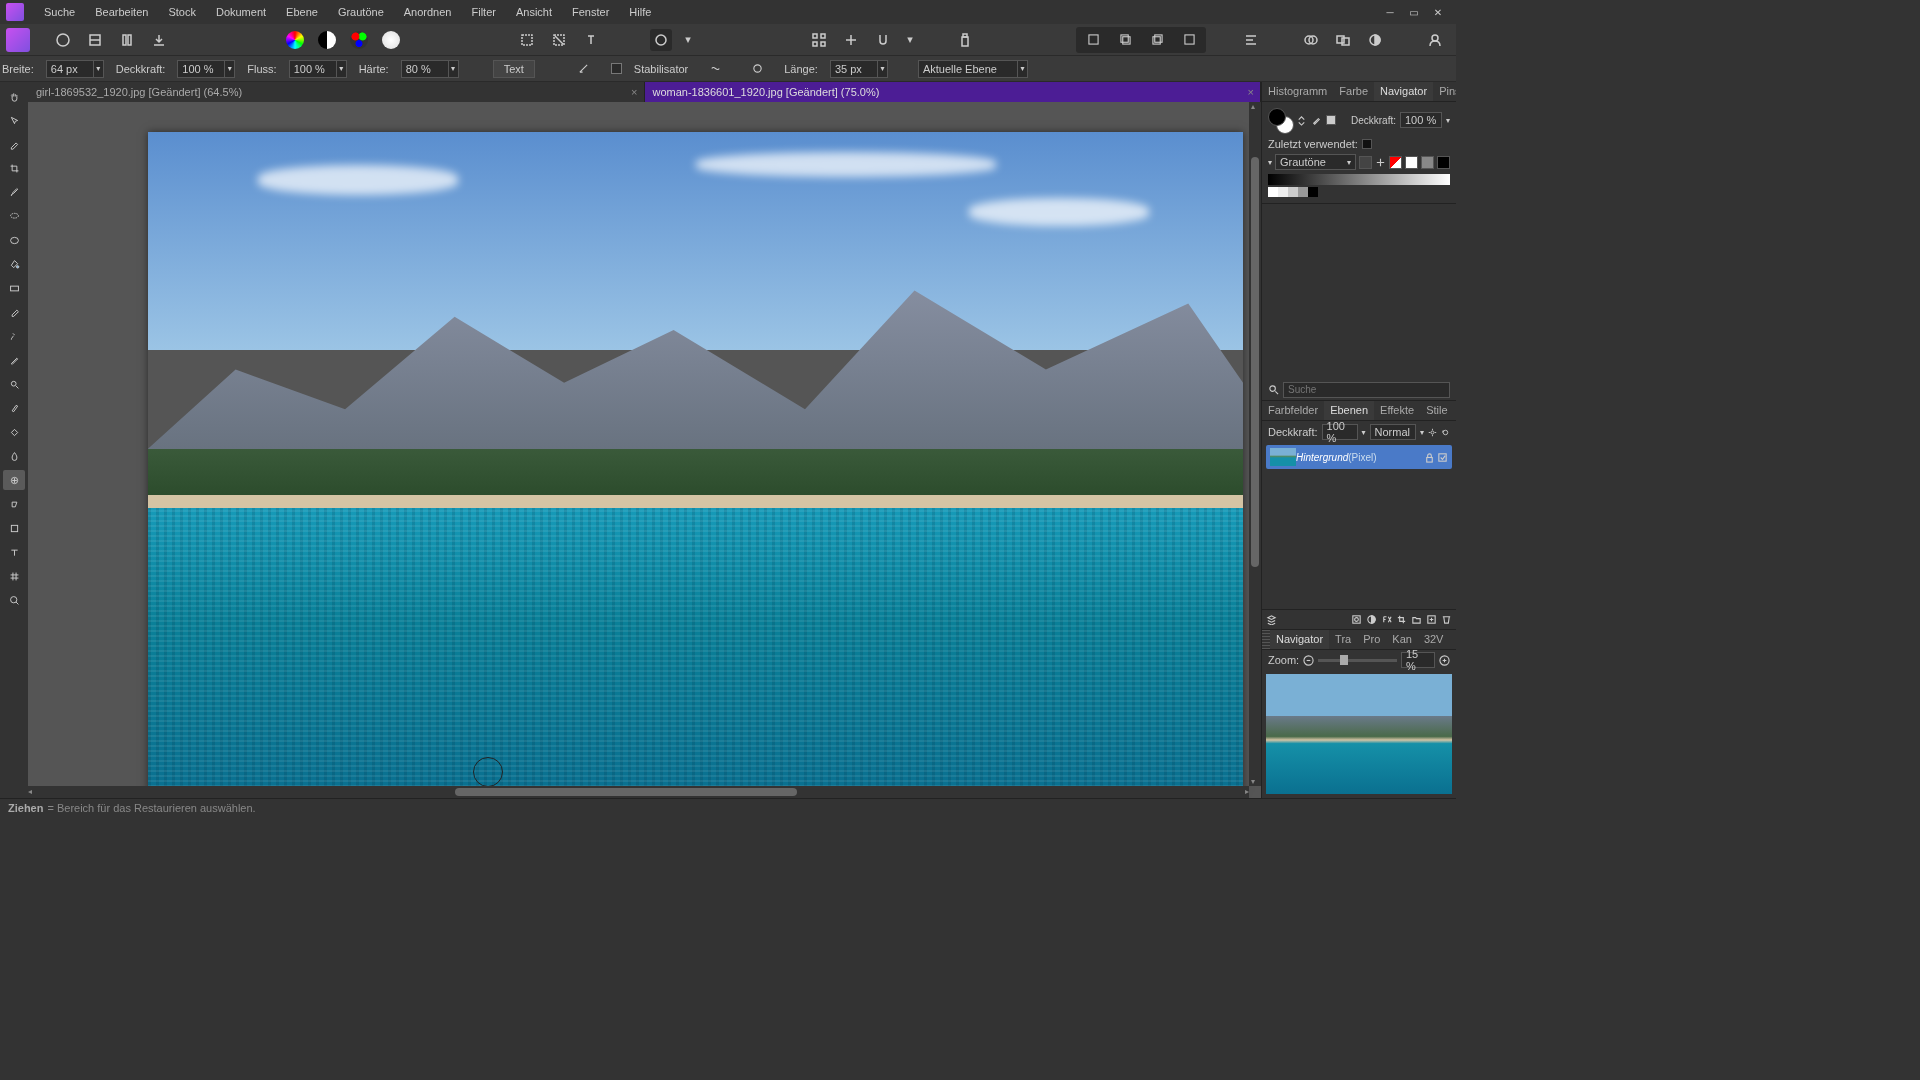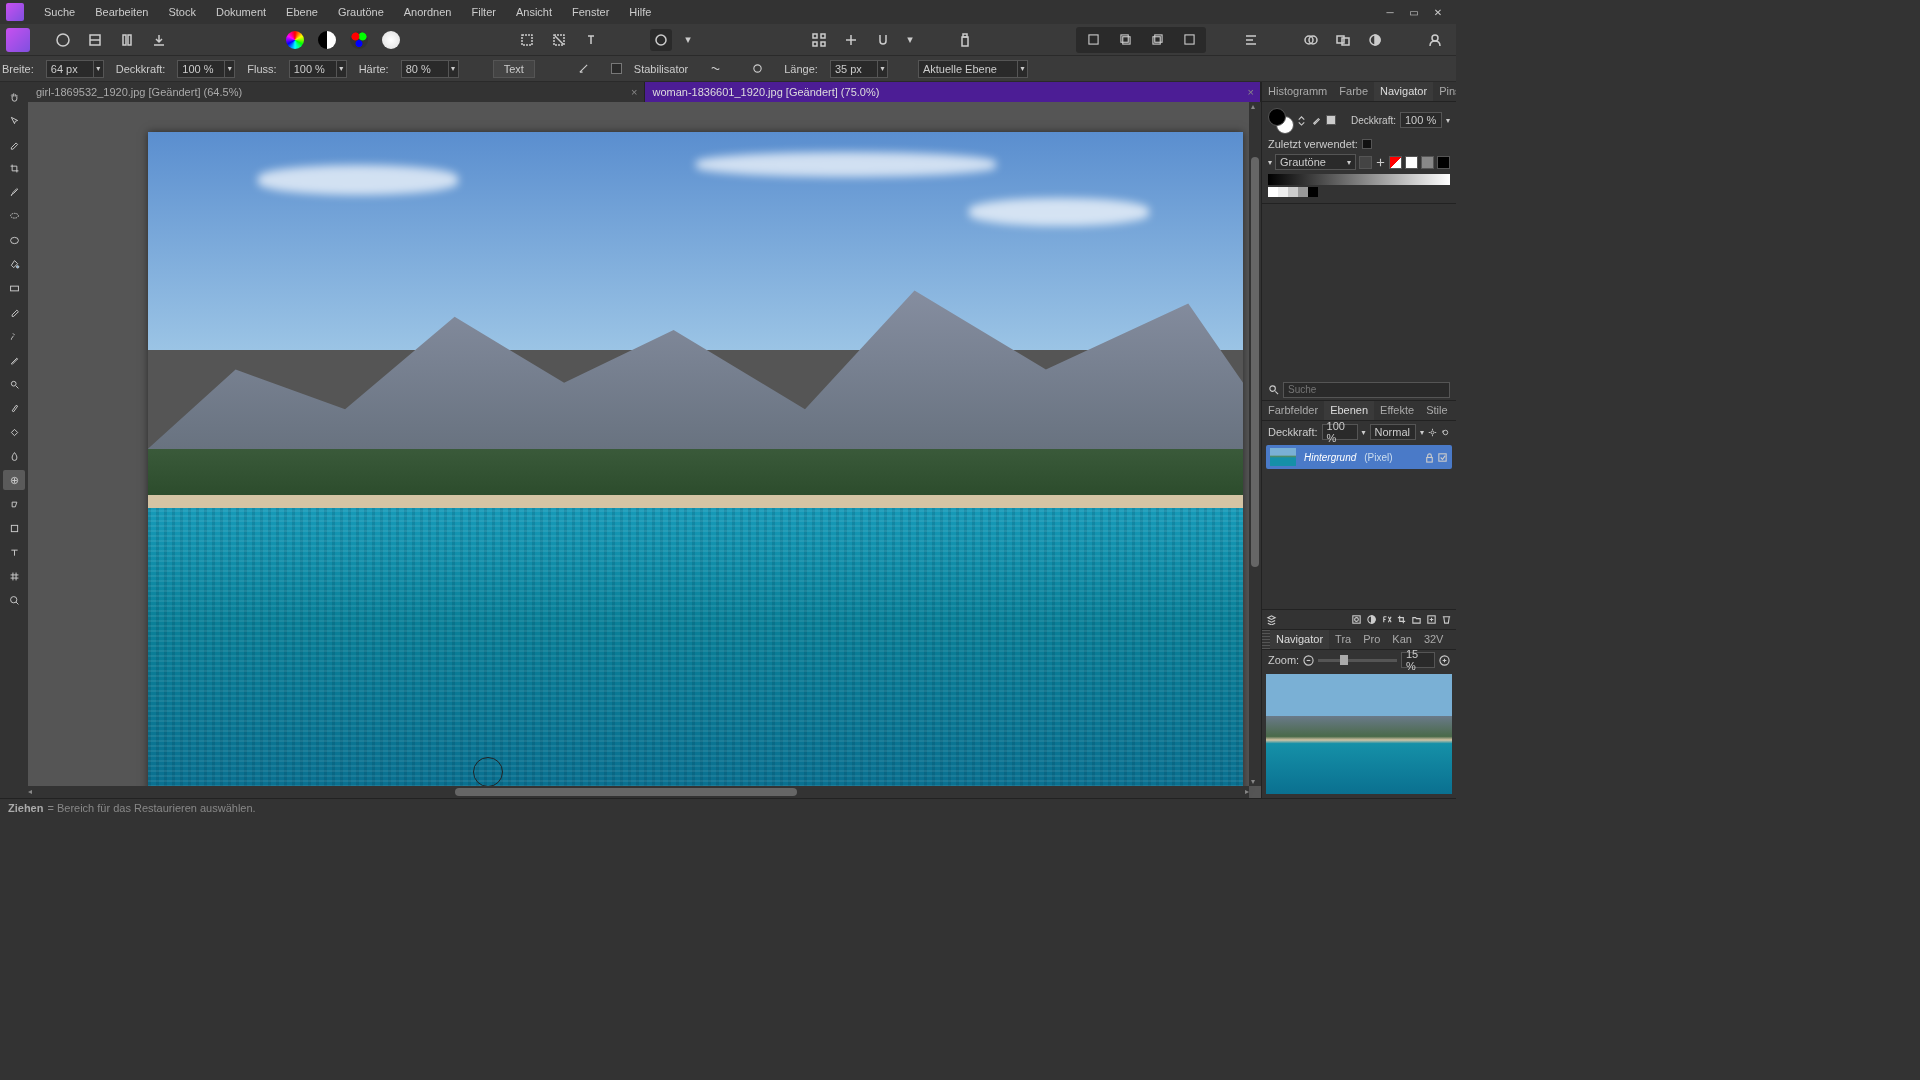--- a/index.html
+++ b/index.html
@@ -62,21 +62,21 @@
 .pal-sel{flex:1;height:16px;background:#2a2a2a;border:1px solid #555;display:flex;align-items:center;padding:0 4px;font-size:10px}
 .pal-icon{width:13px;height:13px;background:#444;border:1px solid #555}
 .grad-strip{width:100%;height:11px;background:linear-gradient(90deg,#000,#fff);margin-bottom:2px}
 .sw-row{display:flex;gap:0}
 .sw-row .sw2{width:10px;height:10px;border:0}
 .search-row{height:22px;display:flex;align-items:center;padding:0 6px;gap:4px;border-bottom:1px solid #222}
 .search-in{flex:1;height:16px;background:#2a2a2a;border:1px solid #555;color:#aaa;padding:0 4px;font-size:10px}
 .layers-sect{flex:0 0 auto}
 .lay-ctrl{height:22px;display:flex;align-items:center;padding:0 6px;gap:4px;font-size:10px}
 .lay-sel{height:16px;background:#2a2a2a;border:1px solid #555;color:#ccc;padding:0 4px;display:flex;align-items:center}
-.layer-item{height:24px;background:#4a7ac8;display:flex;align-items:center;padding:0 4px;gap:8px;margin:2px 4px;border-radius:2px}
+.layer-item{height:24px;background:#4a7ac8;display:flex;align-items:center;padding:0 4px;gap:0;margin:2px 4px;border-radius:2px}
 .layer-thumb{width:26px;height:18px;background:linear-gradient(180deg,#7ab0d5 40%,#5a8a5a 45%,#1590a8 55%)}
 .layer-name{color:#fff;font-style:italic;font-size:10px}
 .layer-type{color:#cde;font-size:10px}
 .layer-icons{margin-left:auto;display:flex;gap:2px}
 .lay-bottom{height:20px;display:flex;align-items:center;padding:0 4px;gap:4px;border-top:1px solid #222;margin-top:140px}
 .nav-sect{border-top:1px solid #222}
 .nav-ctrl{height:20px;display:flex;align-items:center;padding:0 6px;gap:4px;font-size:10px}
 .slider{flex:1;height:3px;background:#555;position:relative}
 .slider-thumb{position:absolute;width:8px;height:10px;background:#aaa;top:-4px;left:28%}
 .nav-img{margin:4px;height:120px;background:linear-gradient(180deg,#7ab0d5 0,#7ab0d5 35%,#6a7a8a 35%,#4a6a4a 52%,#d4c4a4 55%,#1590a8 58%,#0a7090 100%)}

